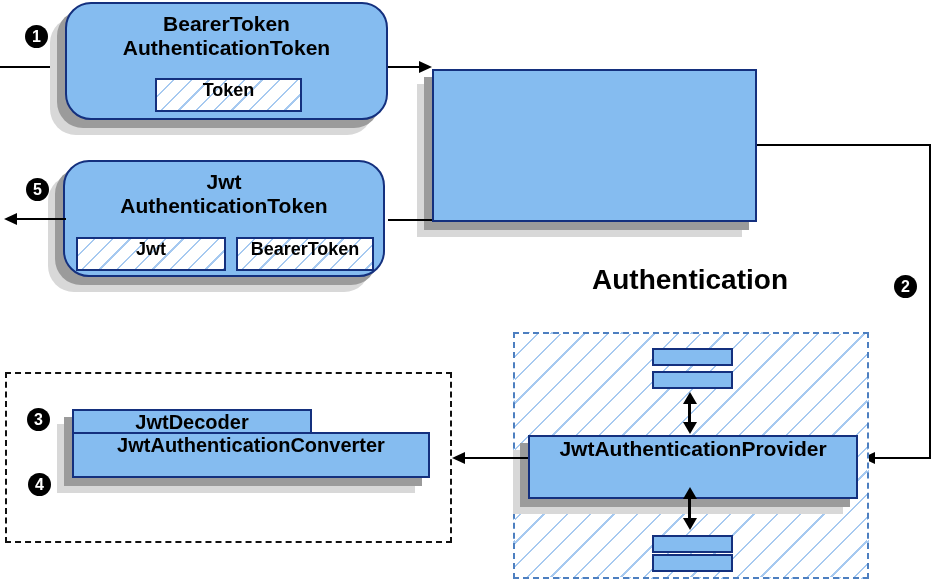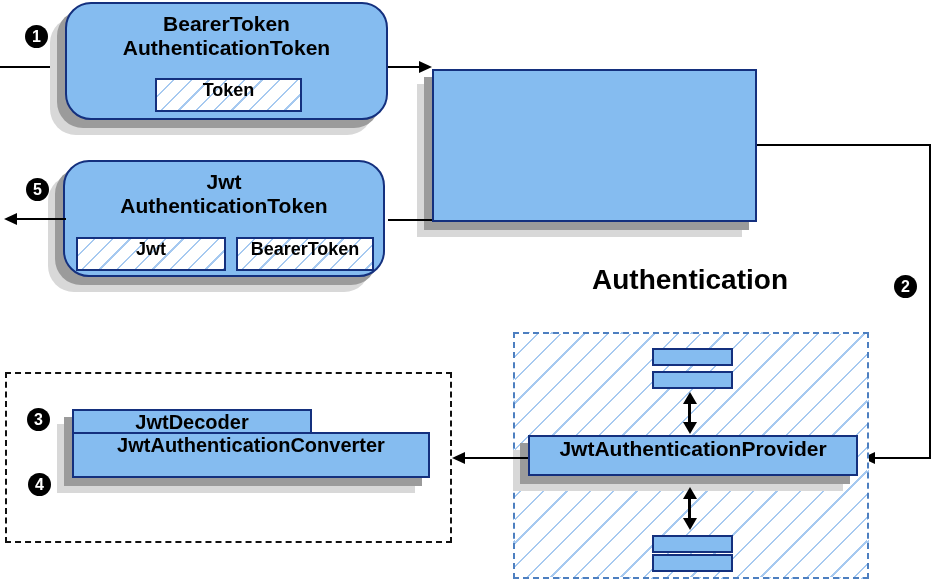--- a/index.html
+++ b/index.html
@@ -107,21 +107,21 @@
 
   <div class="hatch-lg" style="left:513px;top:332px;width:356px;height:247px"></div>
 
   <div class="node" style="left:652px;top:348px;width:81px;height:18px"></div>
   <div class="node" style="left:652px;top:371px;width:81px;height:18px"></div>
 
   <div class="ar-u" style="left:683px;top:392px"></div>
   <div class="vl3" style="left:688px;top:402px;height:22px"></div>
   <div class="ar-d" style="left:683px;top:422px"></div>
 
-  <div class="node shadow flexc f21" style="left:528px;top:435px;width:330px;height:41px">
+  <div class="node shadow flexc f21" style="left:528px;top:435px;width:330px;height:64px">
     <span>JwtAuthenticationProvider</span>
   </div>
 
   <div class="ar-u" style="left:683px;top:487px"></div>
   <div class="vl3" style="left:688px;top:497px;height:22px"></div>
   <div class="ar-d" style="left:683px;top:518px"></div>
 
   <div class="node" style="left:652px;top:535px;width:81px;height:18px"></div>
   <div class="node" style="left:652px;top:554px;width:81px;height:18px"></div>
 

